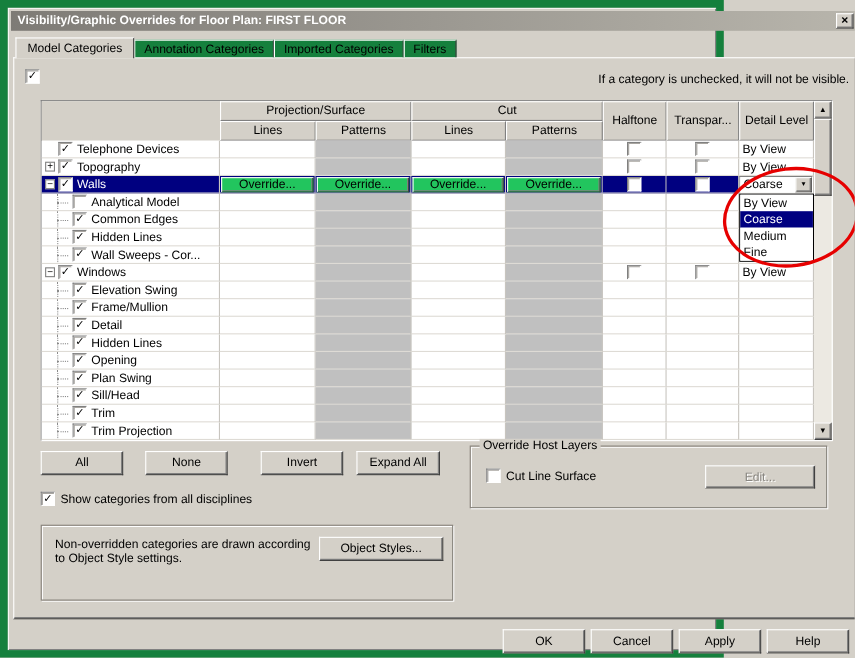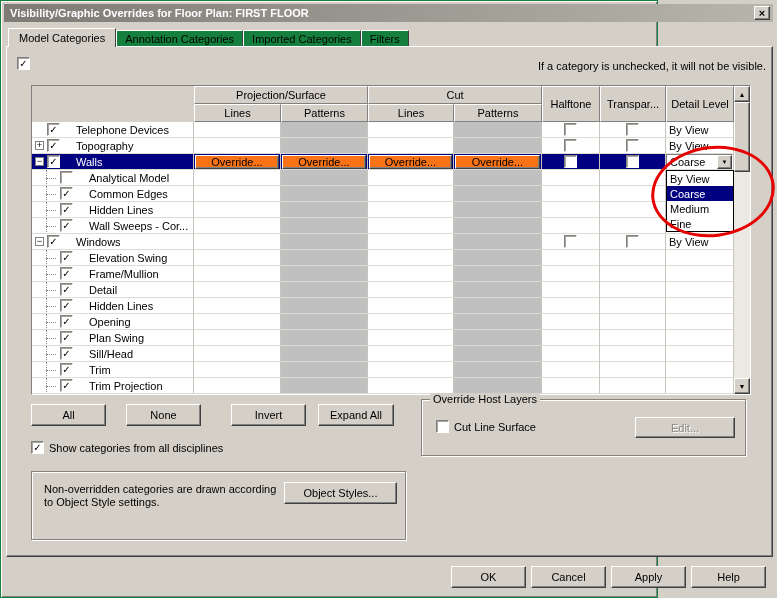--- a/index.html
+++ b/index.html
@@ -1,19 +1,19 @@
 <!DOCTYPE html>
 <html><head>
 <meta charset="utf-8">
 <style>
   html,body{margin:0;padding:0}
   body{width:777px;height:598px;overflow:hidden;background:#d4d0c8;
        font-family:"Liberation Sans",sans-serif;font-size:11px;color:#000;}
   .dialog{position:relative;width:658px;height:598px;background:#d4d0c8;
-          border:1px solid #15803d;box-shadow:inset 1px 1px 0 #fff,inset -1px -1px 0 #808080;box-sizing:border-box}
+          border:7px solid #15803d;box-shadow:inset 1px 1px 0 #fff,inset -1px -1px 0 #808080;box-sizing:border-box}
   *{box-sizing:border-box}
 
   .titlebar{position:absolute;left:3px;top:3px;width:769px;height:18px;
             background:linear-gradient(90deg,#7e7b76,#b8b5ac);display:flex;align-items:center;
             padding:0 3px 0 6px;color:#fff;font-weight:700}
   .closebtn{margin-left:auto;width:16px;height:14px;background:#d4d0c8;border:1px solid;
             border-color:#fff #404040 #404040 #fff;box-shadow:inset -1px -1px 0 #808080;
             color:#000;display:flex;align-items:center;justify-content:center;font-size:11px;font-weight:700;line-height:1}
 
   .panel{position:absolute;left:5px;top:45px;width:767px;height:511px;background:#d4d0c8;
@@ -46,24 +46,24 @@
   .c-half{width:58px;justify-content:center}.c-trans{width:66px;justify-content:center}.c-det{width:68px}
   .sel .tcell{background:#000080}
   .sel .lab{color:#fff}
 
   .exp{flex:none;width:9px;height:9px;margin:0 3px;background:#fff;border:1px solid #808080;
        display:flex;align-items:center;justify-content:center;font-size:9px;line-height:1;color:#000}
   .exp-slot{flex:none;width:15px}
   .conn{flex:none;width:28px;height:16px;position:relative}
   .conn::before{content:"";position:absolute;left:14px;top:0;height:16px;border-left:1px dotted #8a8a8a}
   .conn::after{content:"";position:absolute;left:14px;top:8px;width:10px;border-top:1px dotted #8a8a8a}
-  .lab{margin-left:16px;white-space:nowrap;color:#000}
+  .lab{margin-left:4px;white-space:nowrap;color:#000}
 
   .ovbtn{flex:1;height:14px;margin:0 1px;display:flex;align-items:center;justify-content:center;
-         background:#f97316;border:1px solid;border-color:#fff #404040 #404040 #fff;
+         background:#22c55e;border:1px solid;border-color:#fff #404040 #404040 #fff;
          box-shadow:inset -1px -1px 0 #808080;color:#000;white-space:nowrap}
   .dtext{margin-left:3px;color:#000;white-space:nowrap}
 
   .combo{flex:1;height:16px;display:flex;align-items:stretch;background:#fff;border:1px solid;
          border-color:#808080 #fff #fff #808080}
   .combo .val{flex:1;display:flex;align-items:center;padding-left:3px;background:#fff;color:#000}
   .combo .drop{flex:none;width:15px;display:flex;align-items:center;justify-content:center;background:#d4d0c8;
                border:1px solid;border-color:#fff #404040 #404040 #fff;box-shadow:inset -1px -1px 0 #808080;font-size:6px;color:#000}
 
   .ddlist{position:absolute;left:634px;top:84px;width:68px;background:#fff;border:1px solid #000;z-index:6}

